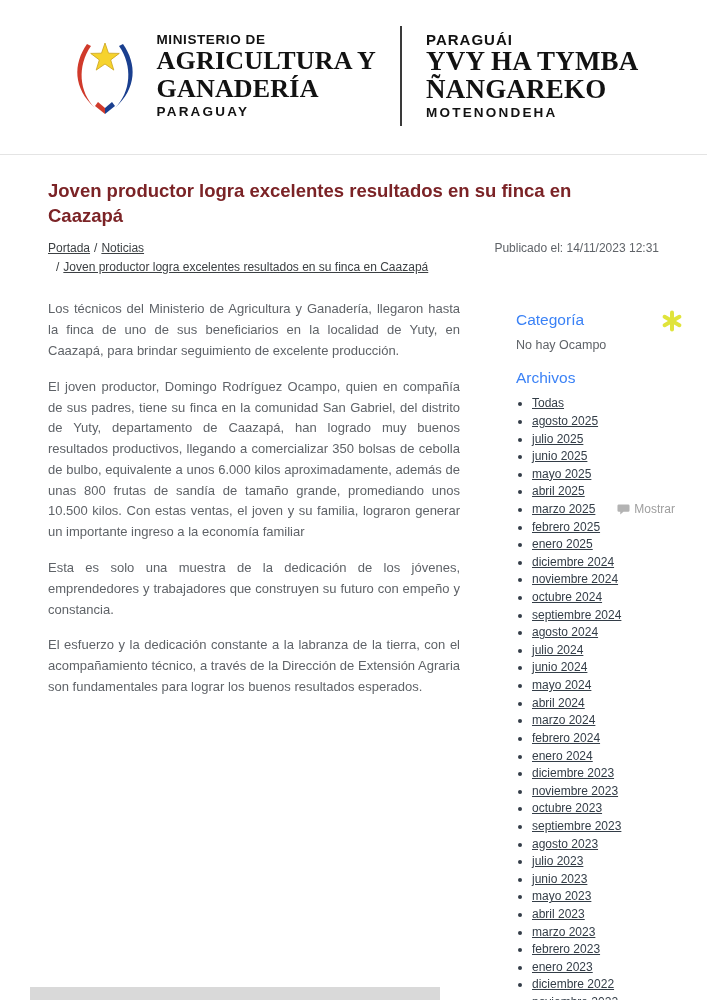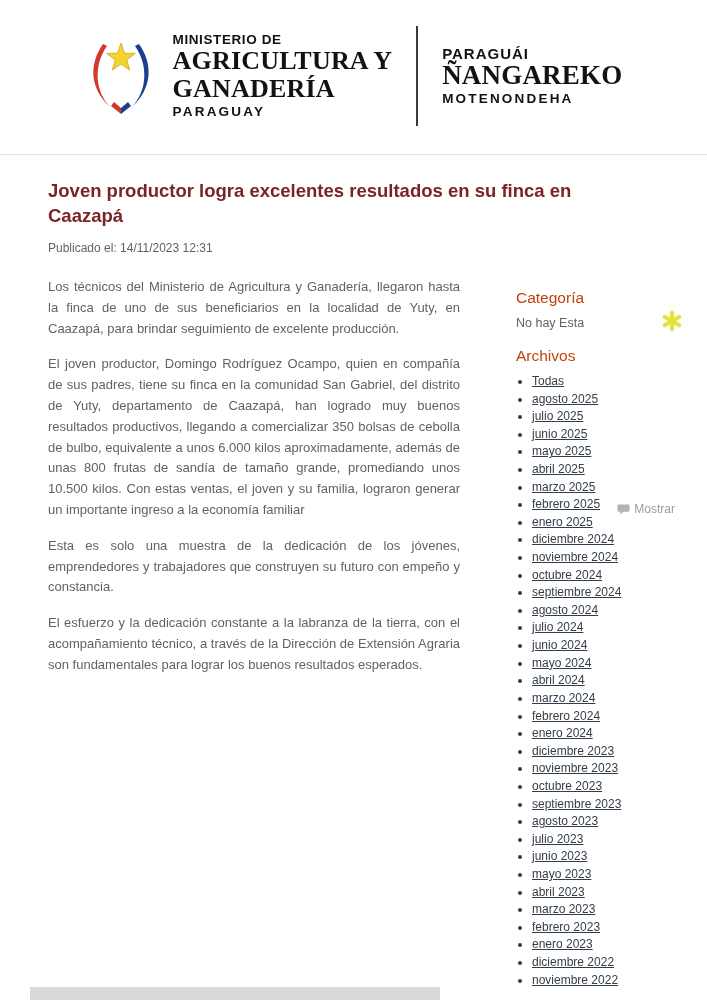--- a/index.html
+++ b/index.html
@@ -46,21 +46,21 @@
 
   
   .content { display:flex; padding:22px 26px 0 48px; gap:56px; align-items:flex-start; }
   .article-body { width:412px; flex:0 0 auto; }
   .article-body p {
     font-size:13px; line-height:1.6; color:#5f6368;
     text-align:justify; margin-bottom:15px;
   }
 
   .sidebar { flex:1; padding-top:12px; min-width:150px; }
-  .sidebar-heading { font-size:15.5px; font-weight:normal; color:#c2410c; margin-bottom:9px; }
+  .sidebar-heading { font-size:15.5px; font-weight:normal; color:#3b82f6; margin-bottom:9px; }
   .no-temas { font-size:12.5px; color:#5f6368; margin-bottom:17px; }
   .archives-list { list-style:disc; padding-left:16px; margin-top:7px; }
   .archives-list li { font-size:12px; line-height:1.26; margin-bottom:2.5px; color:#333d47; }
   .archives-list a { color:#333d47; text-decoration:underline; cursor:pointer; }
 
   
   .accessibility-widget {
     position:absolute; top:310px; right:24px; width:22px; height:22px; cursor:pointer;
   }
   .mostrar-tooltip {
@@ -95,50 +95,54 @@
       <div class="brand-kicker">MINISTERIO DE</div>
       <div class="brand-main">AGRICULTURA Y</div>
       <div class="brand-main">GANADERÍA</div>
       <div class="brand-foot">PARAGUAY</div>
     </div>
 
     <div class="vdivider"></div>
 
     <div class="brand brand-right">
       <div class="brand-kicker">PARAGUÁI</div>
+      <div class="brand-main">YVY HA TYMBA</div>
       <div class="brand-main">ÑANGAREKO</div>
       <div class="brand-foot">MOTENONDEHA</div>
     </div>
   </header>
 
   <hr class="hairline">
 
   <section class="article-head">
     <h1 class="title">Joven productor logra excelentes resultados en su finca en Caazapá</h1>
 
     <div class="meta-row">
+      <nav class="breadcrumb">
+        <a>Portada</a><span class="crumb-sep">/</span><a>Noticias</a><span class="crumb-last"><span class="crumb-sep">/</span><a>Joven productor logra excelentes resultados en su finca en Caazapá</a></span>
+      </nav>
       <div class="published">Publicado el: 14/11/2023 12:31</div>
     </div>
   </section>
 
   <section class="content">
     <article class="article-body">
 
         <p>Los técnicos del Ministerio de Agricultura y Ganadería, llegaron hasta la finca de uno de sus beneficiarios en la localidad de Yuty, en Caazapá, para brindar seguimiento de excelente producción.</p>
 
         <p>El joven productor,  Domingo Rodríguez Ocampo, quien en compañía de sus padres, tiene su finca en la comunidad San Gabriel, del distrito de Yuty, departamento de Caazapá,  han logrado muy buenos resultados productivos, llegando a comercializar 350 bolsas de cebolla de bulbo, equivalente a unos 6.000 kilos  aproximadamente, además de  unas 800 frutas de sandía de tamaño grande,  promediando unos 10.500 kilos. Con estas ventas, el joven y su familia, lograron  generar un importante ingreso a la economía familiar</p>
 
         <p>Esta es solo una muestra de la dedicación de los jóvenes, emprendedores y trabajadores que construyen su futuro con empeño y constancia.</p>
 
         <p>El esfuerzo y la dedicación constante a la labranza de la tierra, con el acompañamiento técnico, a través de la Dirección de Extensión Agraria son fundamentales para lograr los buenos resultados esperados.</p>
       </article>
 
     <aside class="sidebar">
       <h2 class="sidebar-heading">Categoría</h2>
-      <div class="no-temas">No hay Esta</div>
+      <div class="no-temas">No hay Ocampo</div>
 
       <h2 class="sidebar-heading">Archivos</h2>
       <ul class="archives-list">
 
           <li><a>Todas</a></li>
 
           <li><a>agosto 2025</a></li>
 
           <li><a>julio 2025</a></li>
 

